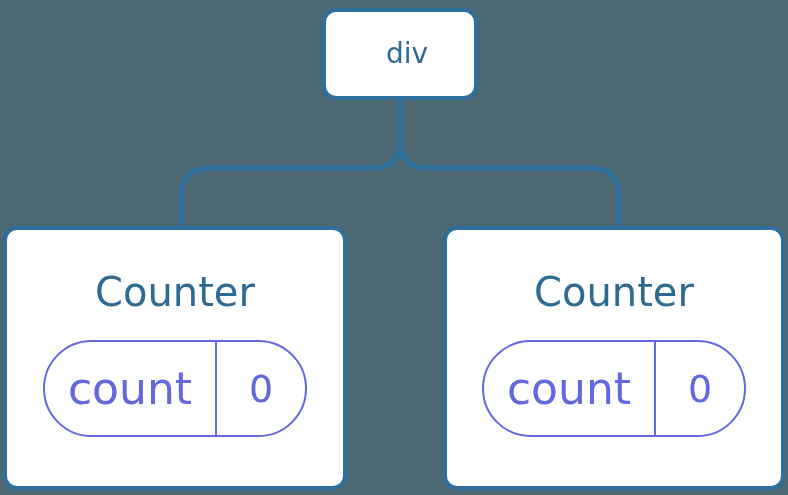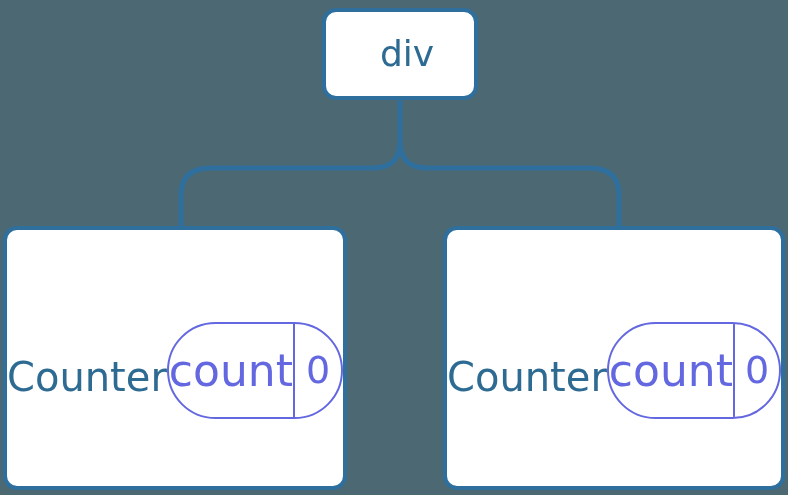--- a/index.html
+++ b/index.html
@@ -41,30 +41,30 @@
     border-radius:14px;
   }
   .root-node{
     left:322px; top:8px;
     width:156px; height:92px;
     display:flex;
     align-items:center;
     justify-content:center;
   }
   .root-label{
-    font-size:36px;
+    font-size:28px;
     color:var(--component-label);
     line-height:1;
     margin-left:14px;
   }
   .counter-card{
     top:226px;
     width:344px; height:264px;
     display:flex;
-    flex-direction:row;
+    flex-direction:column;
     align-items:center;
   }
   .counter-card.left{ left:3px; }
   .counter-card.right{ left:443px; width:342px; }
   .counter-title{
     margin-top:38px;
     font-size:40px;
     line-height:1.2;
     color:var(--component-label);
   }

